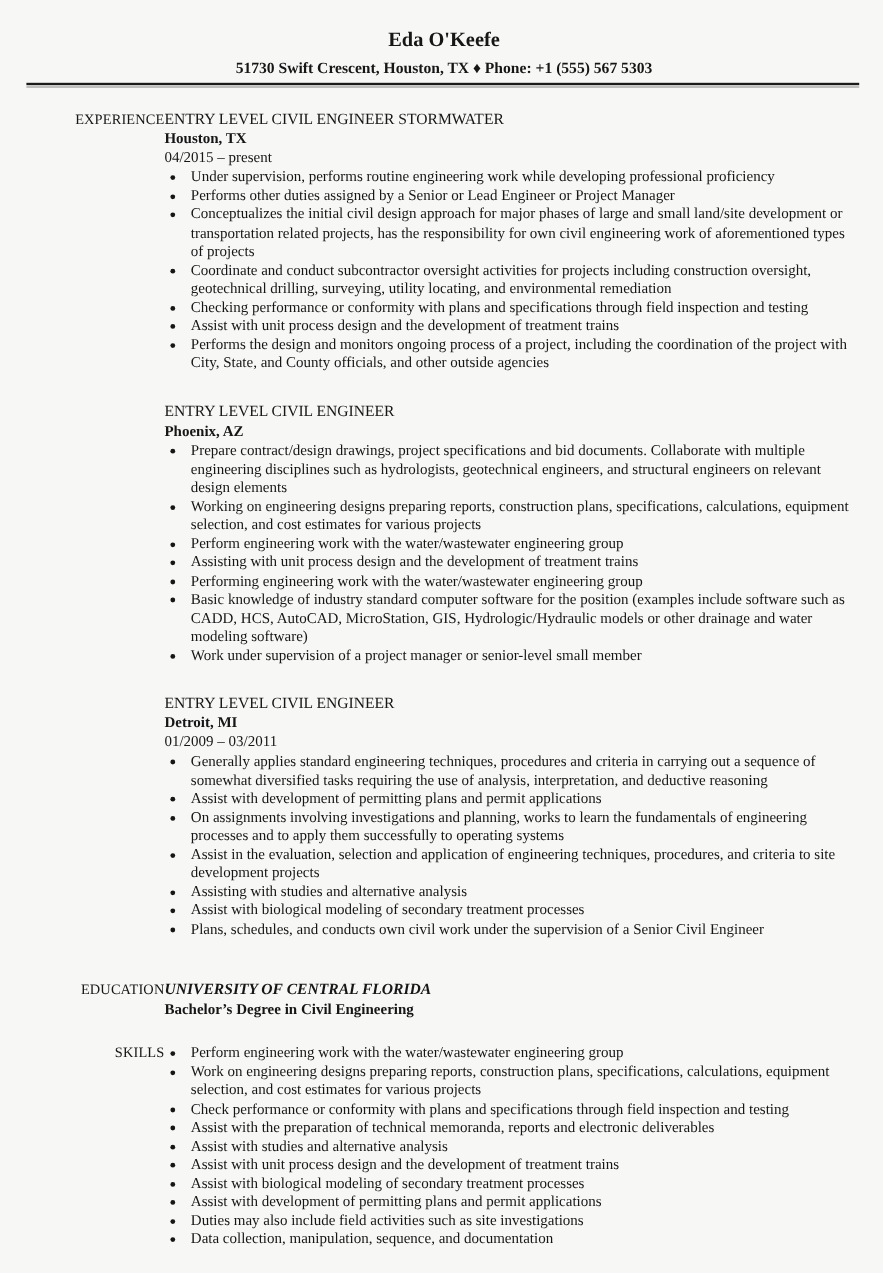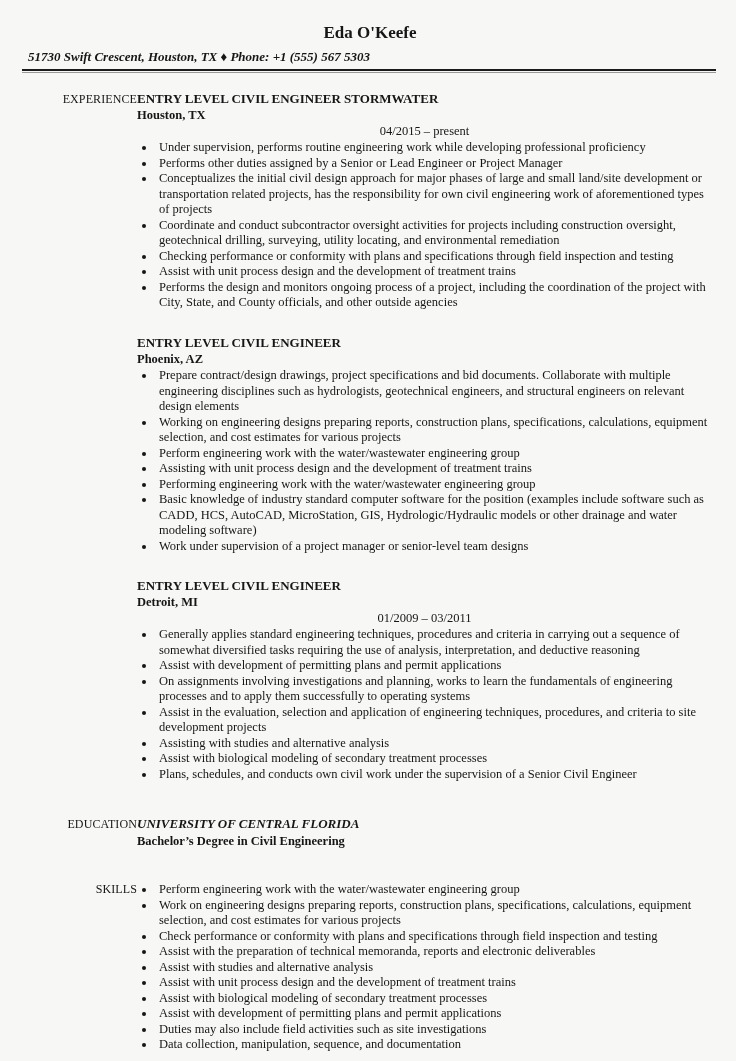--- a/index.html
+++ b/index.html
@@ -27,66 +27,65 @@
     font-size: 17px;
     line-height: 22px;
     font-weight: bold;
     text-align: center;
     margin: 4px 0 0 0;
   }
   .contact {
     font-size: 13px;
     line-height: 16px;
     font-weight: bold;
+    text-align: center;
     margin: 5px 0 0 0;
-    font-style: italic;
   }
   .rule {
     height: 1px;
     background: transparent;
     border: none;
     border-top: 2px solid #1b1b1b;
     border-bottom: 1px solid #9a9a98;
     margin: 4px -4px 0 -6px;
   }
   .row {
     display: flex;
     align-items: flex-start;
   }
   .row-experience { margin-top: 18px; }
   .row-education  { margin-top: 34px; }
-  .row-skills     { margin-top: 32px; }
+  .row-skills     { margin-top: 20px; }
   .col-label {
     flex: none;
     width: 109px;
     font-size: 12px;
     line-height: 16px;
     font-weight: normal;
     letter-spacing: 0.1px;
     text-align: right;
   }
   .col-content {
     flex: 1 1 auto;
     min-width: 0;
   }
   .job + .job { margin-top: 24px; }
   .job-title {
     font-size: 13px;
     line-height: 16px;
-    font-weight: bold;
+    font-weight: normal;
     margin: 0;
   }
   .job-location {
     font-weight: bold;
     line-height: 15.5px;
     margin-top: 1px;
   }
   .job-dates {
     line-height: 15.5px;
-    text-align: center;
   }
   ul.bullets {
     margin: 1px 0 0 0;
     padding: 0 0 0 19px;
     list-style: disc outside;
   }
   ul.bullets li {
     margin: 0;
     padding: 0 0 0 3px;
   }
@@ -139,21 +138,21 @@
         <h2 class="job-title">ENTRY LEVEL CIVIL ENGINEER</h2>
         <div class="job-location">Phoenix, AZ</div>
         <ul class="bullets">
 
         <li>Prepare contract/design drawings, project specifications and bid documents. Collaborate with multiple engineering disciplines such as hydrologists, geotechnical engineers, and structural engineers on relevant design elements</li>
             <li>Working on engineering designs preparing reports, construction plans, specifications, calculations, equipment selection, and cost estimates for various projects</li>
             <li>Perform engineering work with the water/wastewater engineering group</li>
             <li>Assisting with unit process design and the development of treatment trains</li>
             <li>Performing engineering work with the water/wastewater engineering group</li>
             <li>Basic knowledge of industry standard computer software for the position (examples include software such as CADD, HCS, AutoCAD, MicroStation, GIS, Hydrologic/Hydraulic models or other drainage and water modeling software)</li>
-            <li>Work under supervision of a project manager or senior-level team designs</li>
+            <li>Work under supervision of a project manager or senior-level small member</li>
           </ul>
       </article>
 
       <article class="job">
         <h2 class="job-title">ENTRY LEVEL CIVIL ENGINEER</h2>
         <div class="job-location">Detroit, MI</div>
         <div class="job-dates">01/2009 – 03/2011</div>
         <ul class="bullets">
 
         <li>Generally applies standard engineering techniques, procedures and criteria in carrying out a sequence of somewhat diversified tasks requiring the use of analysis, interpretation, and deductive reasoning</li>

